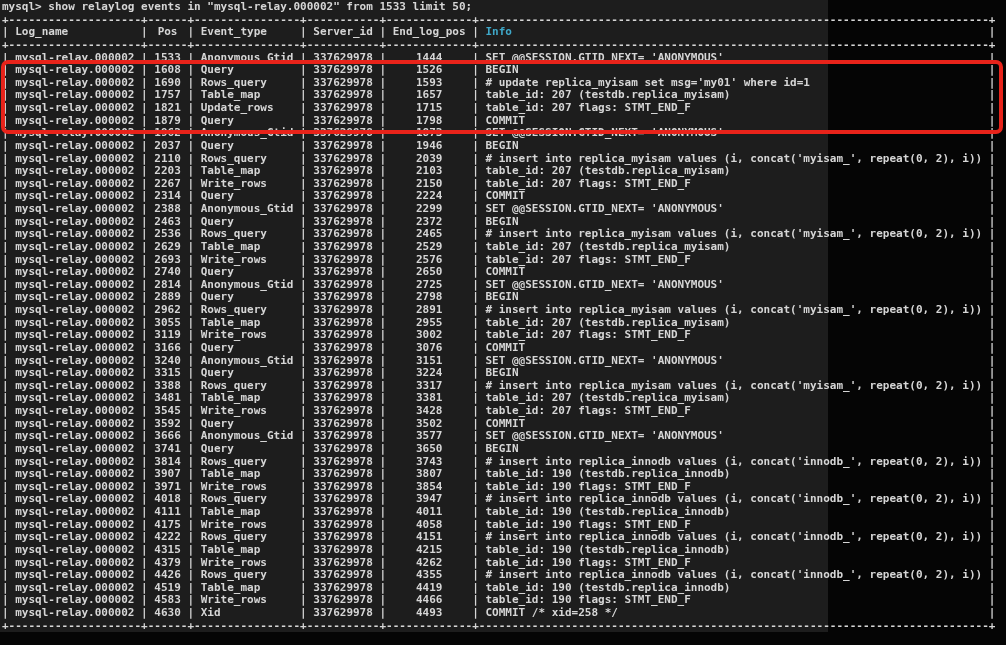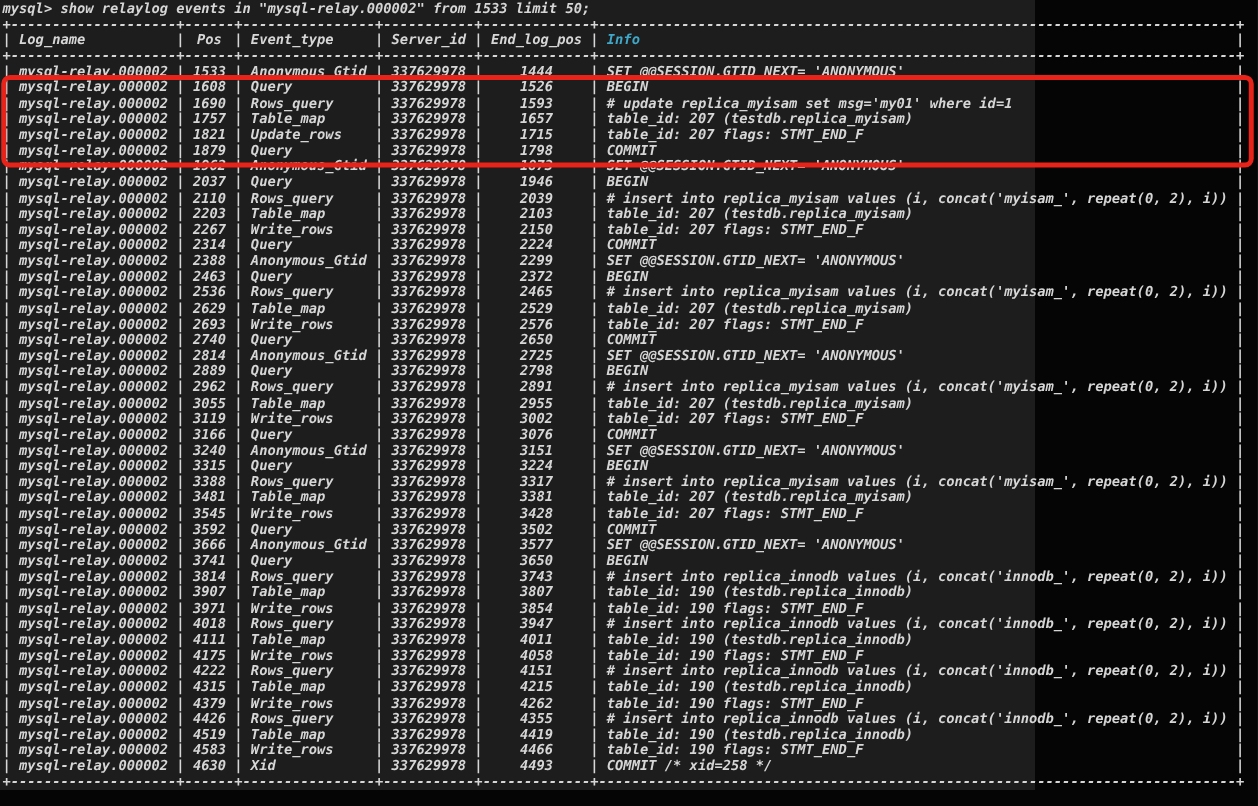--- a/index.html
+++ b/index.html
@@ -5,21 +5,20 @@
   html,body{margin:0;padding:0;}
   body{
     width:1006px;height:645px;overflow:hidden;
     background:#050505;
     font-family:"DejaVu Sans Mono",monospace;
   }
   .screen{
     position:relative;
     width:828px;height:645px;
     background:#1d1d1d;
-    font-style:italic;
   }
   .term{
     margin:0;
     padding:1px 0 0 2px;
     font-family:"DejaVu Sans Mono",monospace;
     font-size:11px;
     font-weight:bold;
     line-height:12.64px;
     color:#d6d6d6;
     white-space:pre;

